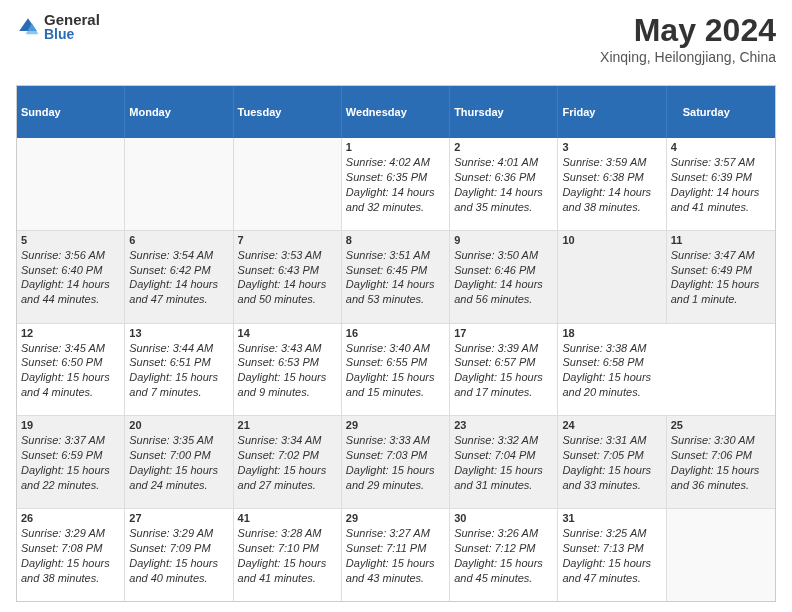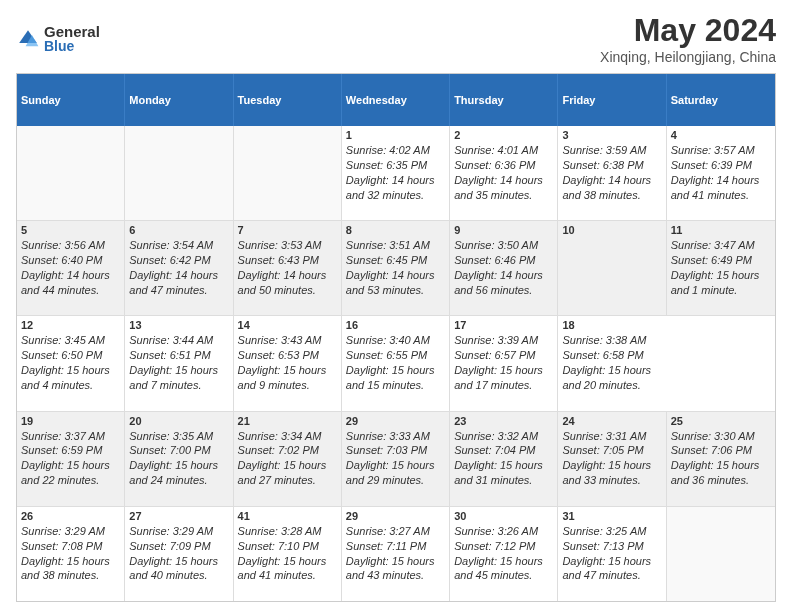--- a/index.html
+++ b/index.html
@@ -13,22 +13,22 @@
     .page {
       width: 792px;
       height: 612px;
       padding: 12px 16px 10px 16px;
       display: flex;
       flex-direction: column;
     }
     .header {
       display: flex;
       justify-content: space-between;
-      align-items: center;
-      margin-bottom: 8px;
+      align-items: flex-start;
+      margin-bottom: 20px;
     }
     .logo {
       display: flex;
       align-items: center;
       gap: 4px;
     }
     .logo-text {
       display: flex;
       flex-direction: column;
       line-height: 1;
@@ -71,21 +71,21 @@
       background: #2a6db5;
     }
     .cal-header-cell {
       color: #fff;
       font-size: 11px;
       font-weight: bold;
       padding: 20px 4px;
       text-align: left;
       border-right: 1px solid #3a7dc5;
     }
-    .cal-header-cell:last-child { border-right: none; }
+    .cal-header-cell:last-child { border-right: none; margin-left: 12px; }
     .cal-body {
       flex: 1;
       display: flex;
       flex-direction: column;
     }
     .cal-row {
       display: grid;
       grid-template-columns: repeat(7, 1fr);
       flex: 1;
       border-top: 1px solid #ddd;

